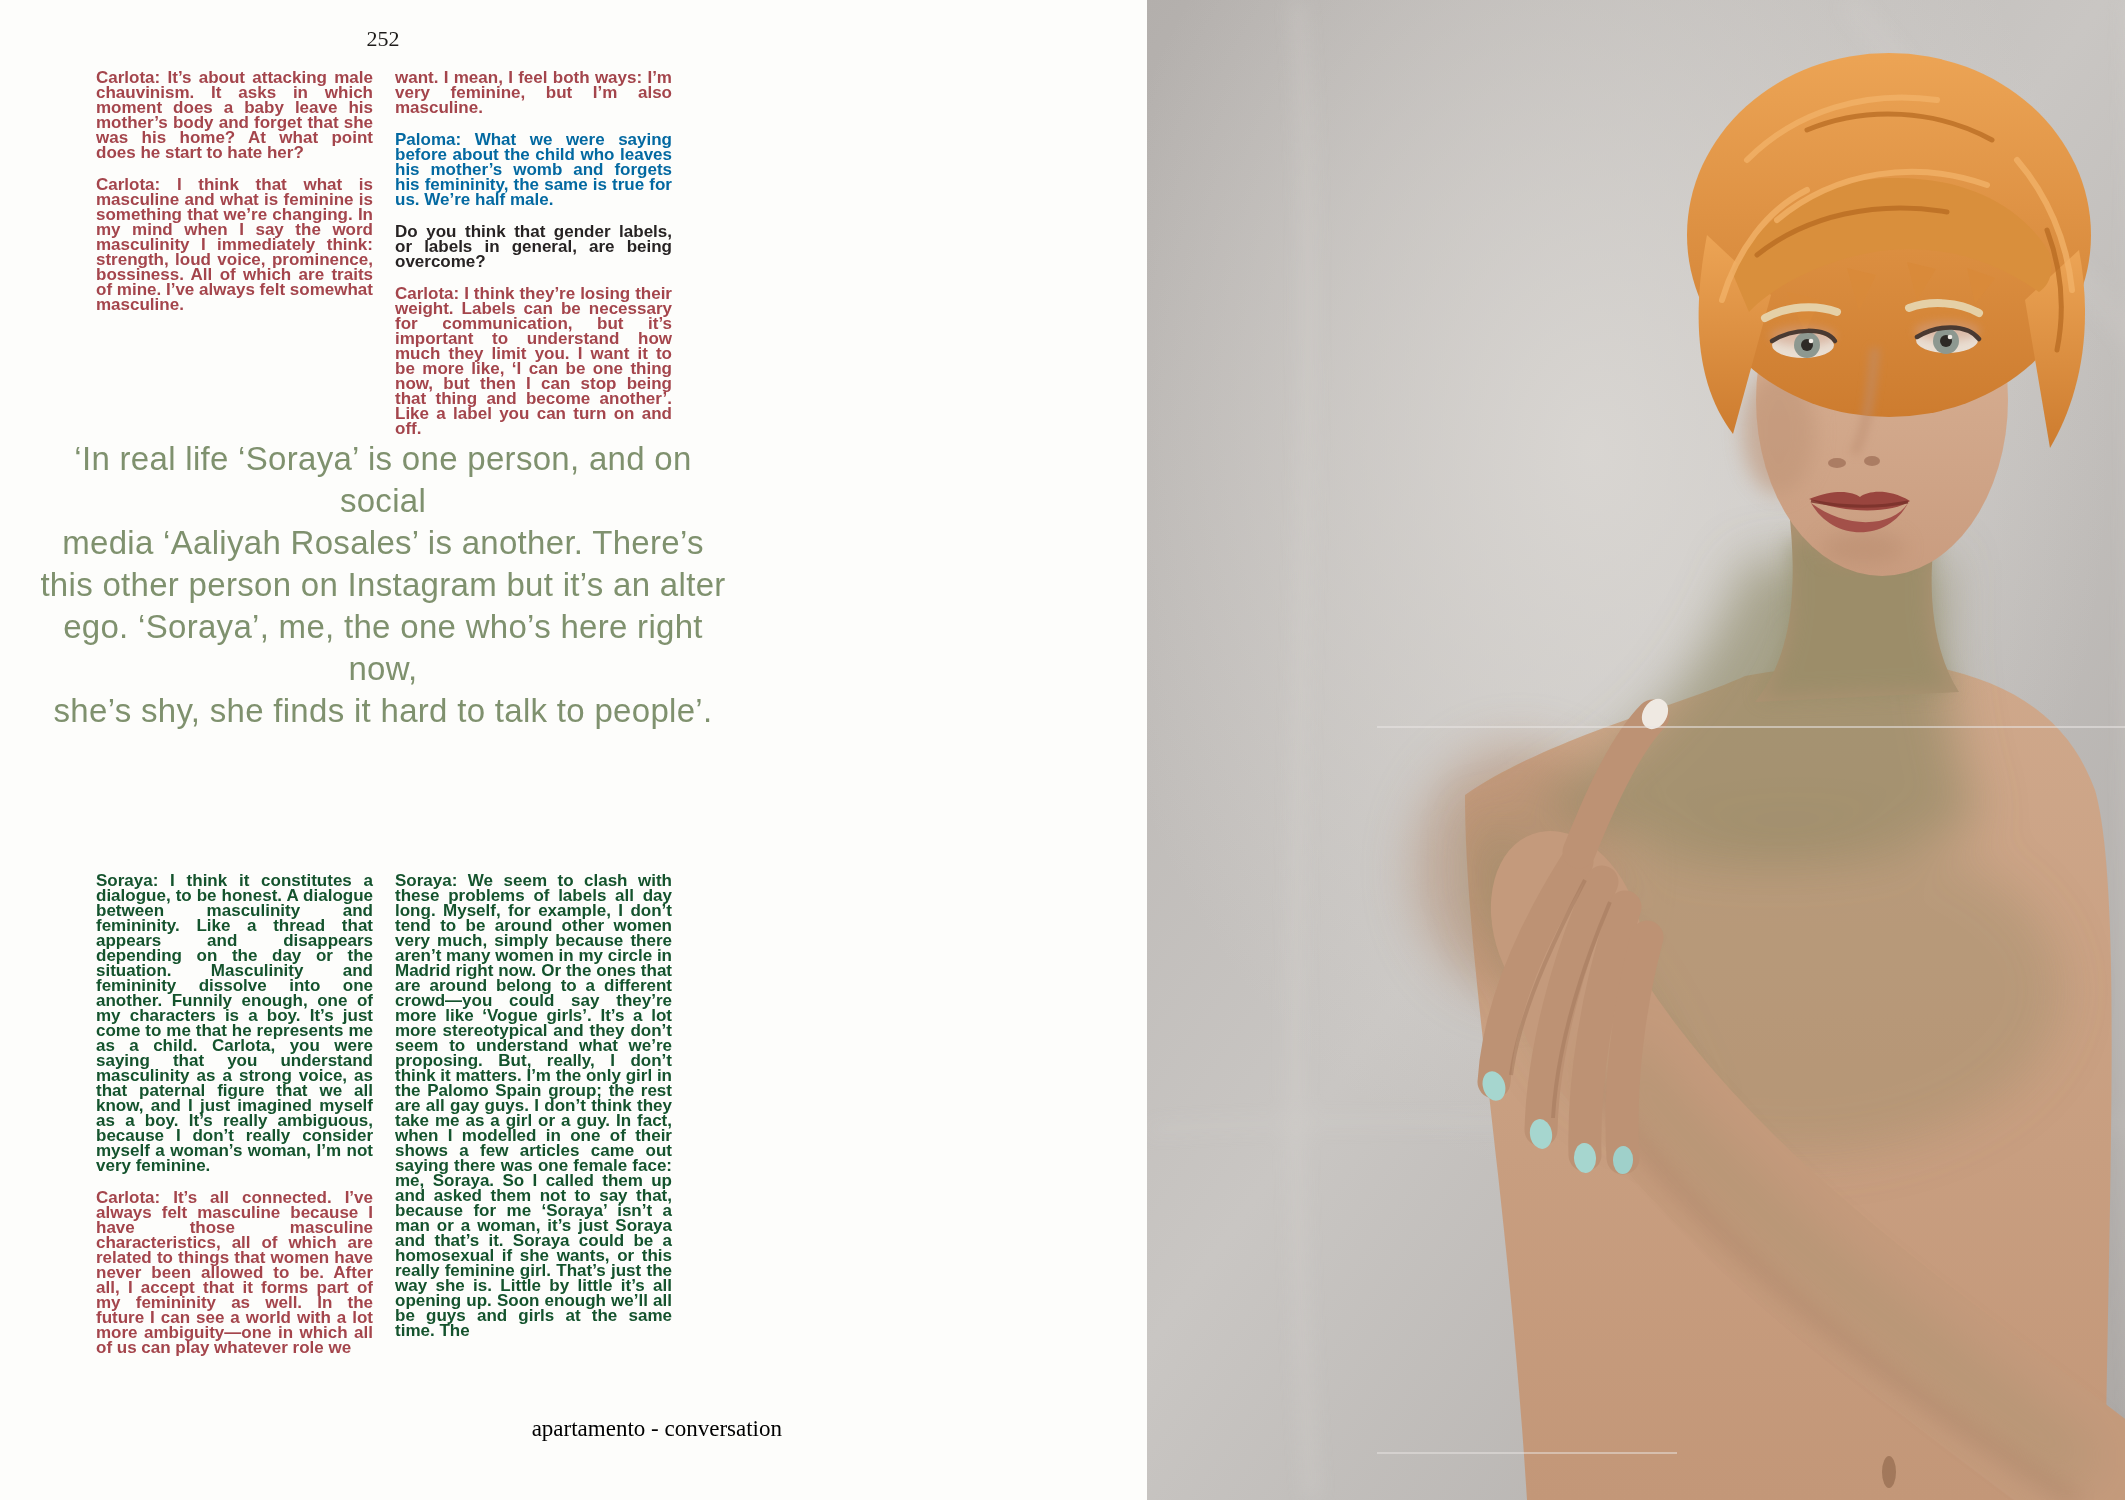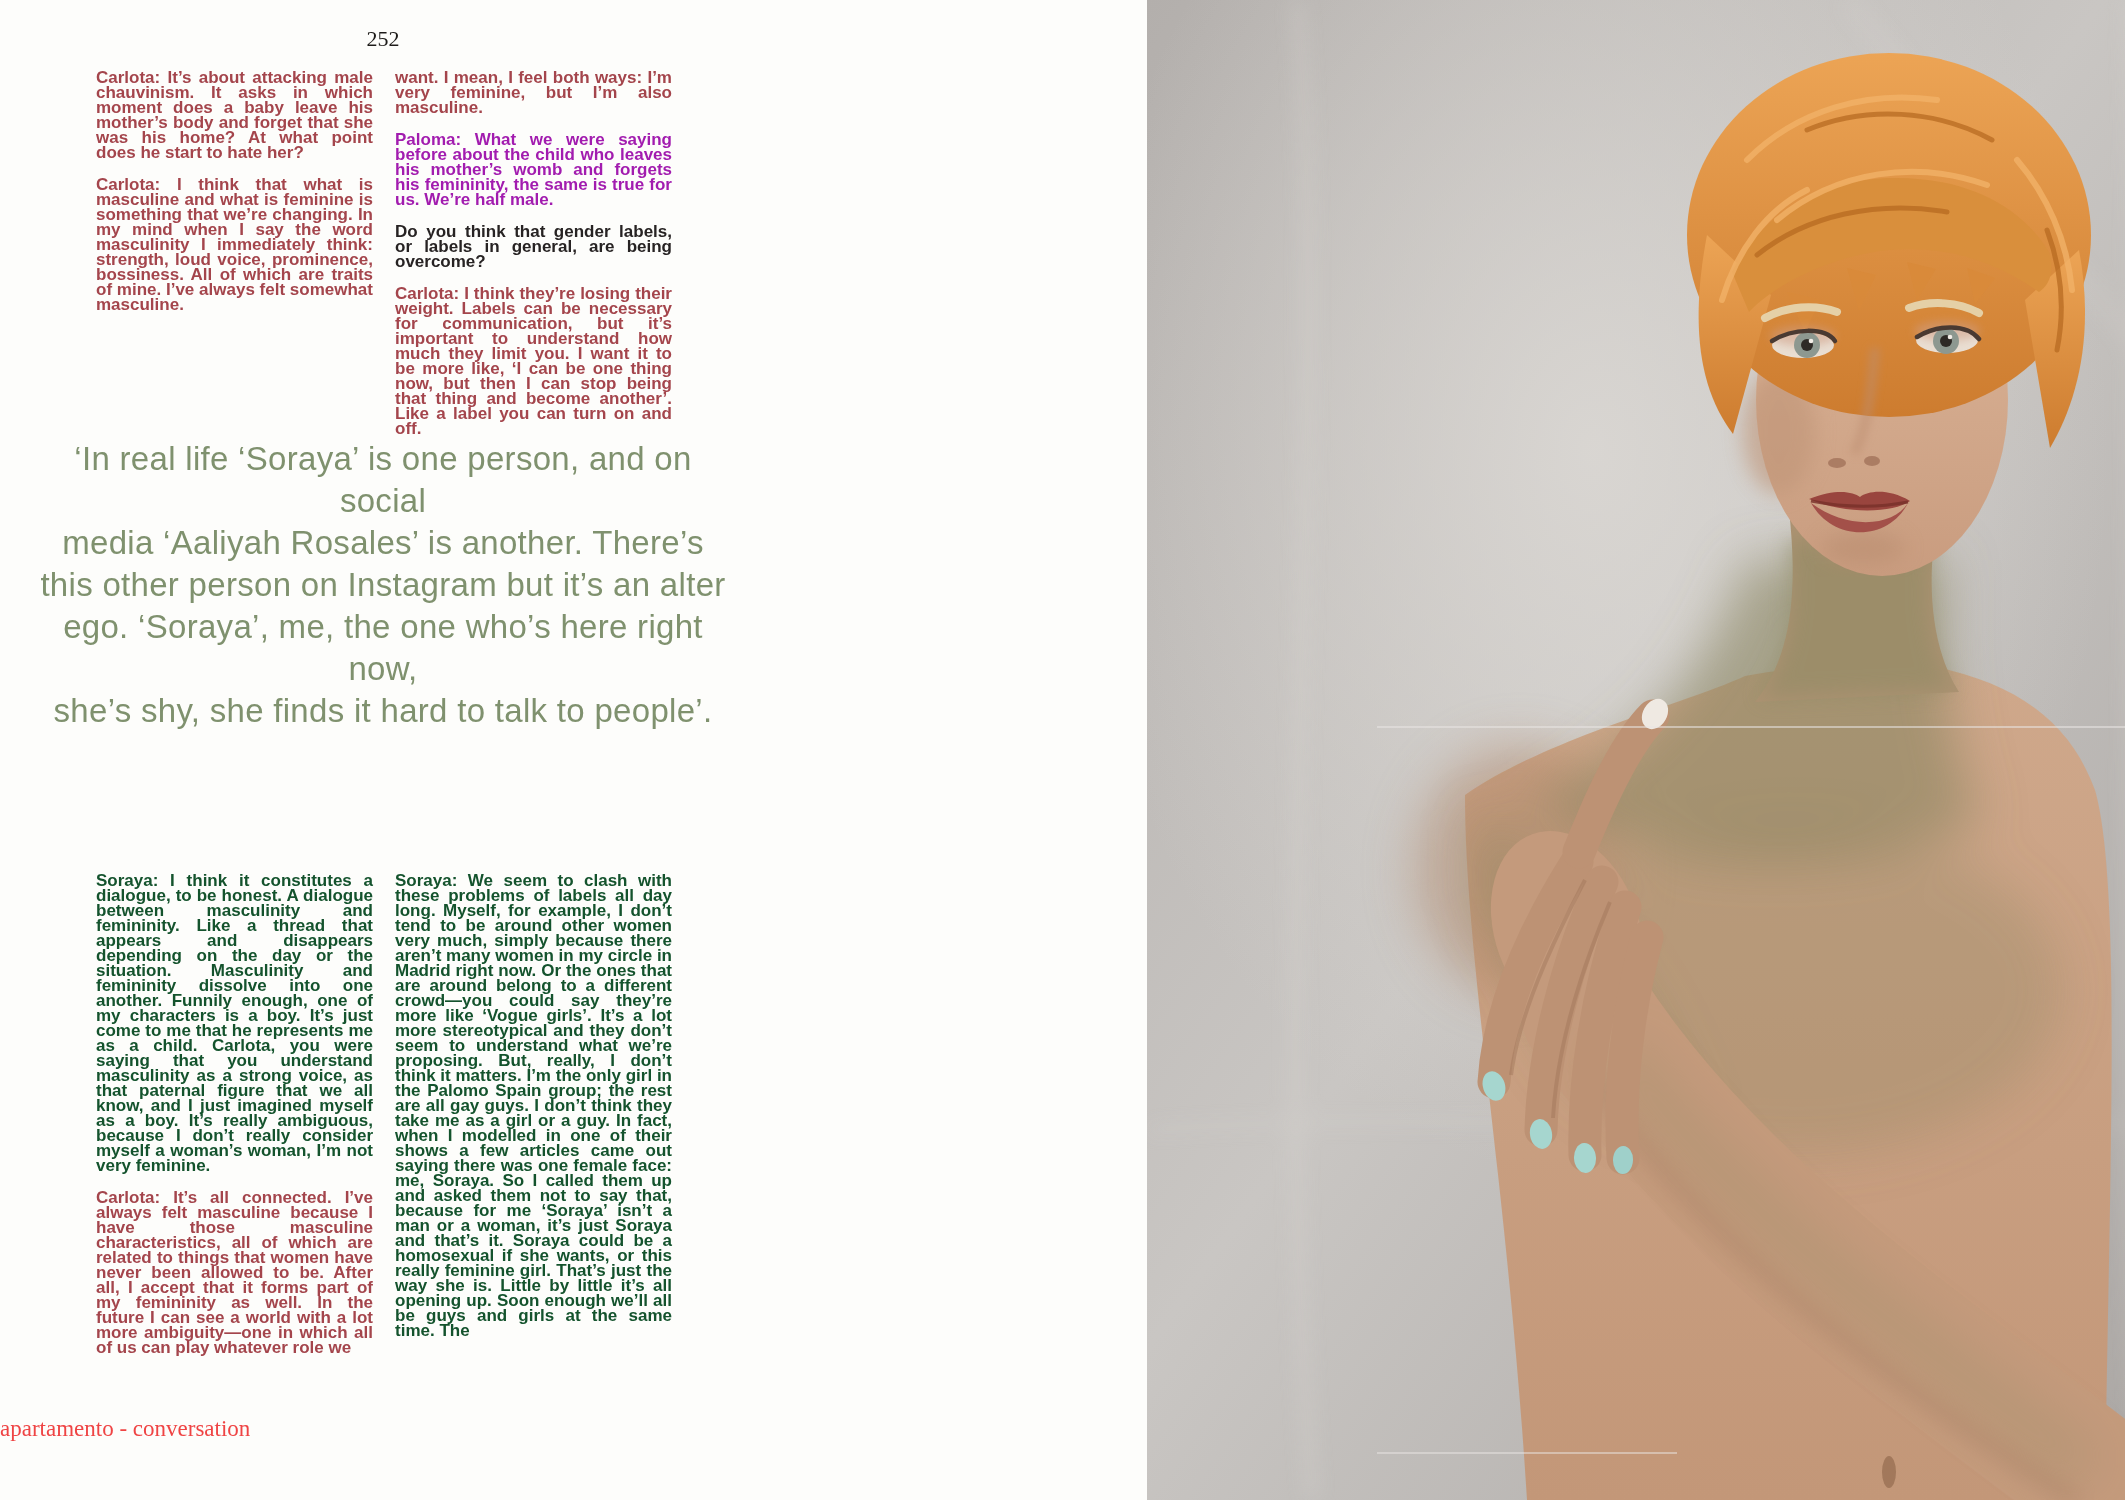--- a/index.html
+++ b/index.html
@@ -12,32 +12,32 @@
     font-family:"Liberation Serif","DejaVu Serif",serif;font-size:22px;color:#1d1b19;}
 
   .columns{position:absolute;left:96px;width:576px;display:flex;gap:22px;}
   .columns.top{top:70px;}
   .columns.bottom{top:873px;}
   .col{flex:1;min-width:0;}
   .sp{margin:0 0 17px 0;font-size:17px;line-height:15px;font-weight:bold;
       text-align:justify;letter-spacing:0px;}
   .red{color:#a4454c;}
   .black{color:#272323;}
-  .orange{color:#a21caf;}
+  .orange{color:#0369a1;}
   .green{color:#14532d;}
 
   .section-header{position:absolute;top:408px;left:0;width:766px;text-align:center;
     color:#71816a;font-size:15px;letter-spacing:4.5px;font-weight:normal;}
 
   .pull-quote{position:absolute;top:438px;left:40px;width:686px;text-align:center;
     color:#7f916e;font-size:33px;line-height:42px;white-space:pre-line;font-weight:normal;
     letter-spacing:0.3px;}
 
-  .page-footer{position:absolute;top:1416px;left:0;width:766px;text-align:left;
-    font-family:"Liberation Serif","DejaVu Serif",serif;font-size:23px;color:#ef4444;}
+  .page-footer{position:absolute;top:1416px;left:0;width:766px;text-align:right;
+    font-family:"Liberation Serif","DejaVu Serif",serif;font-size:23px;color:#000000;padding-left:16px;}
 </style>
 </head>
 <body>
 
 <div class="spread">
 
   <section class="left-page">
     <div class="page-number">252</div>
 
     <div class="columns top">

